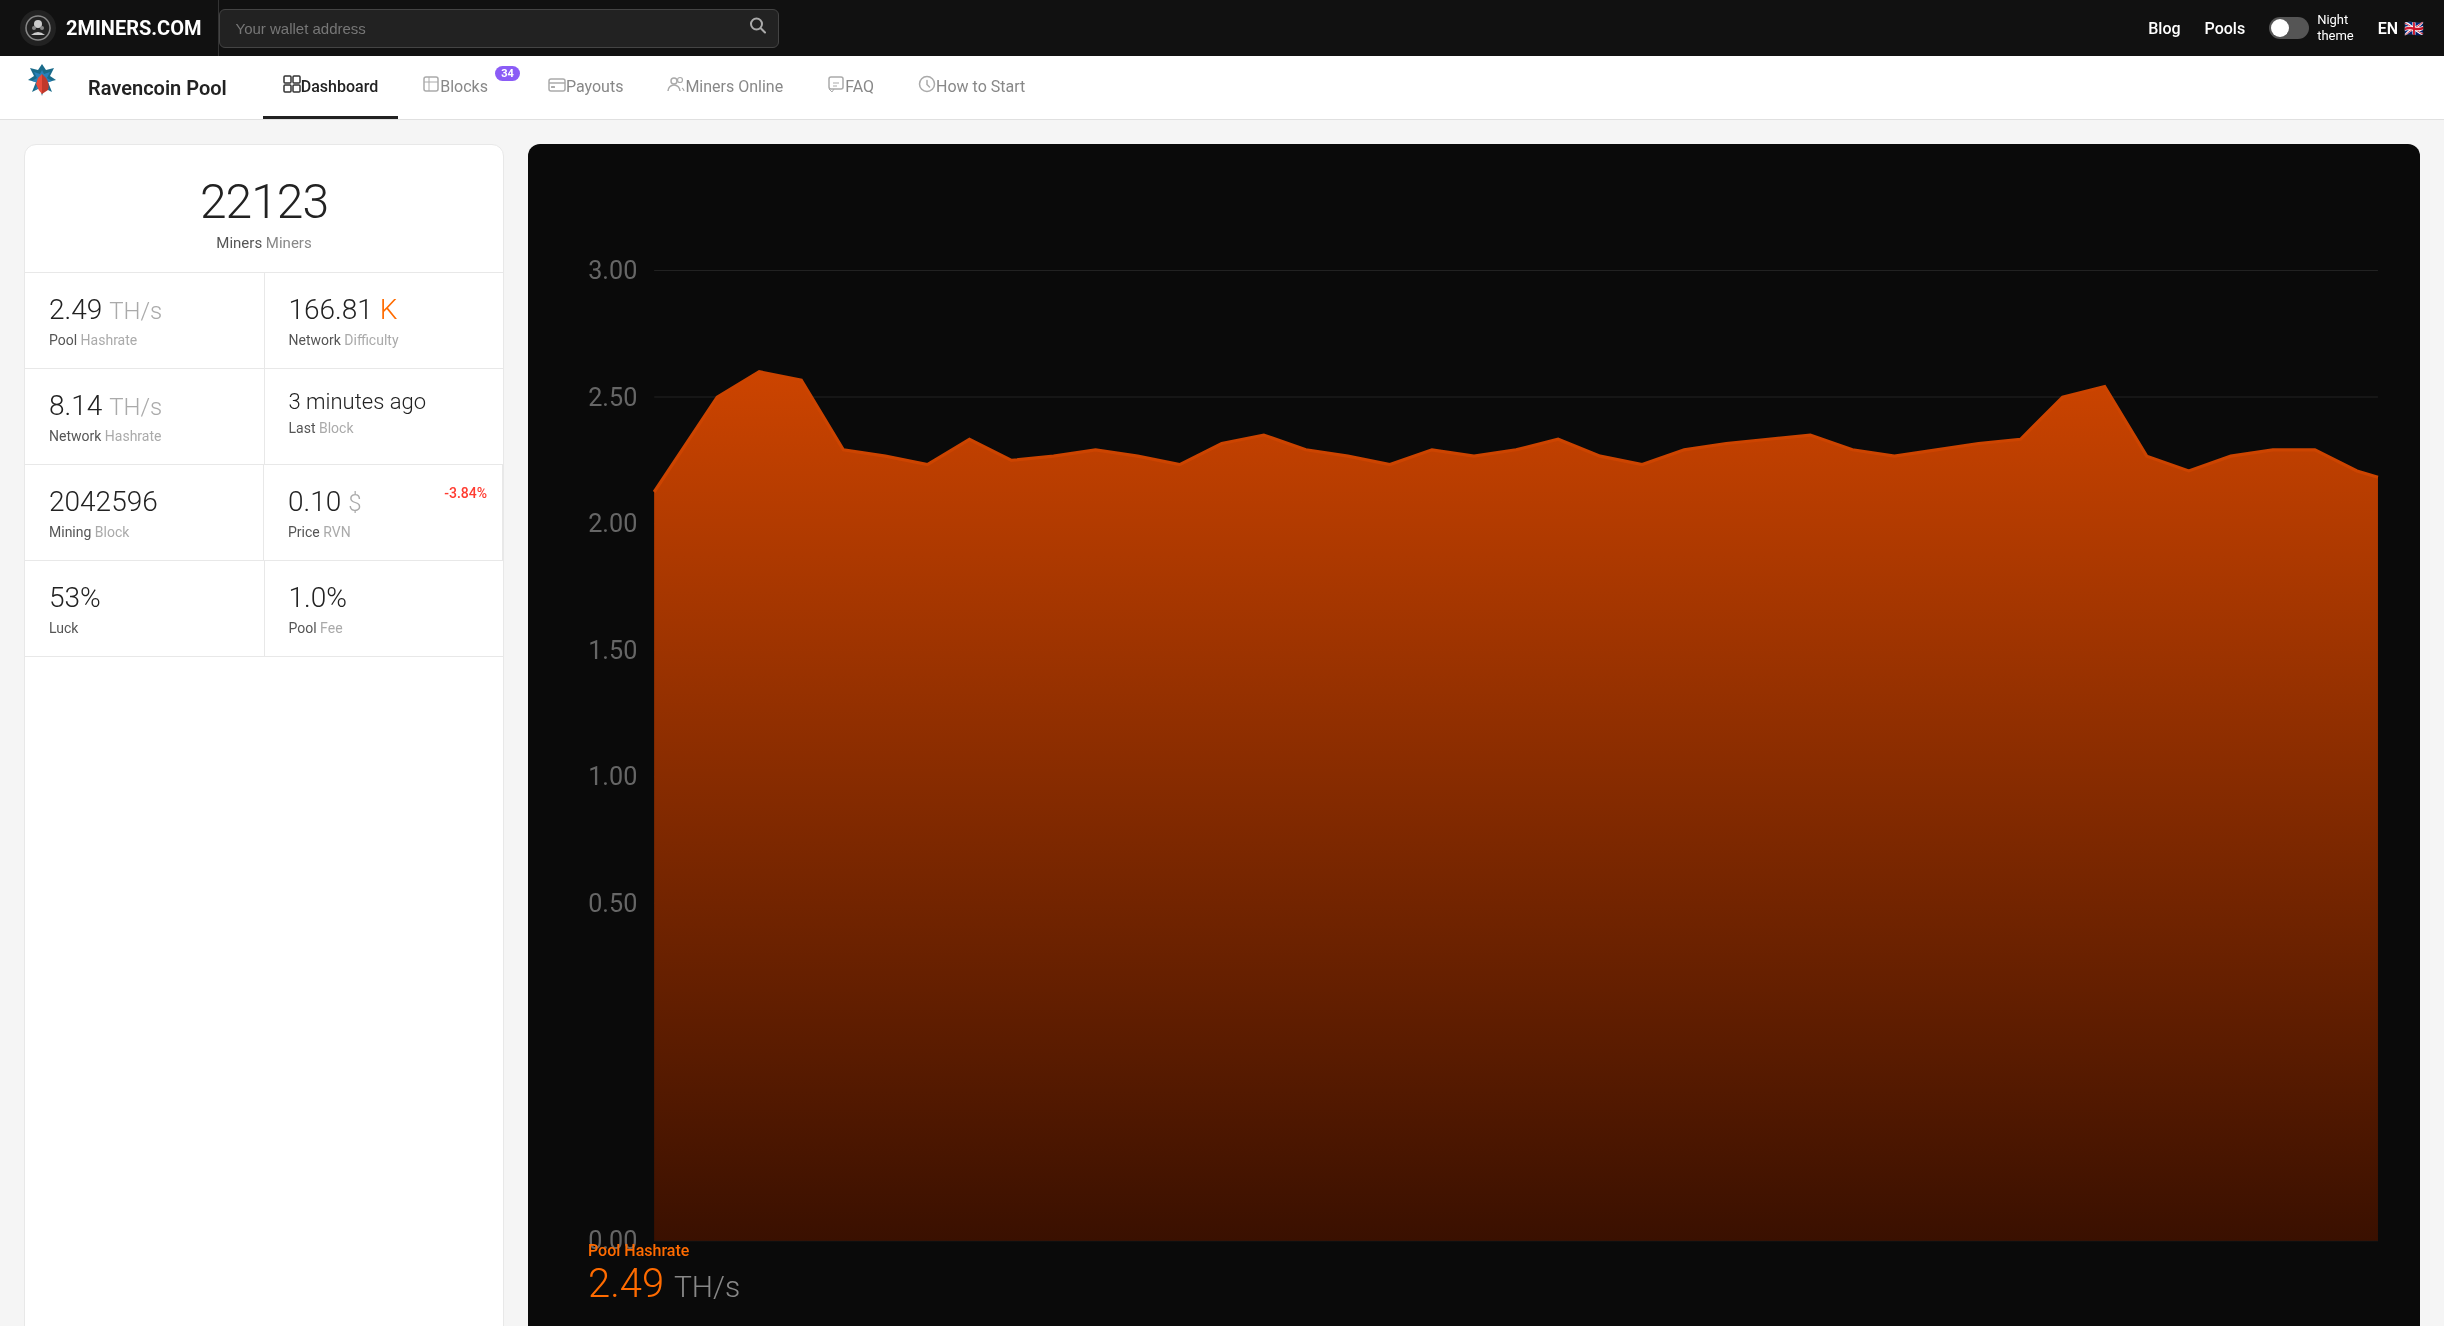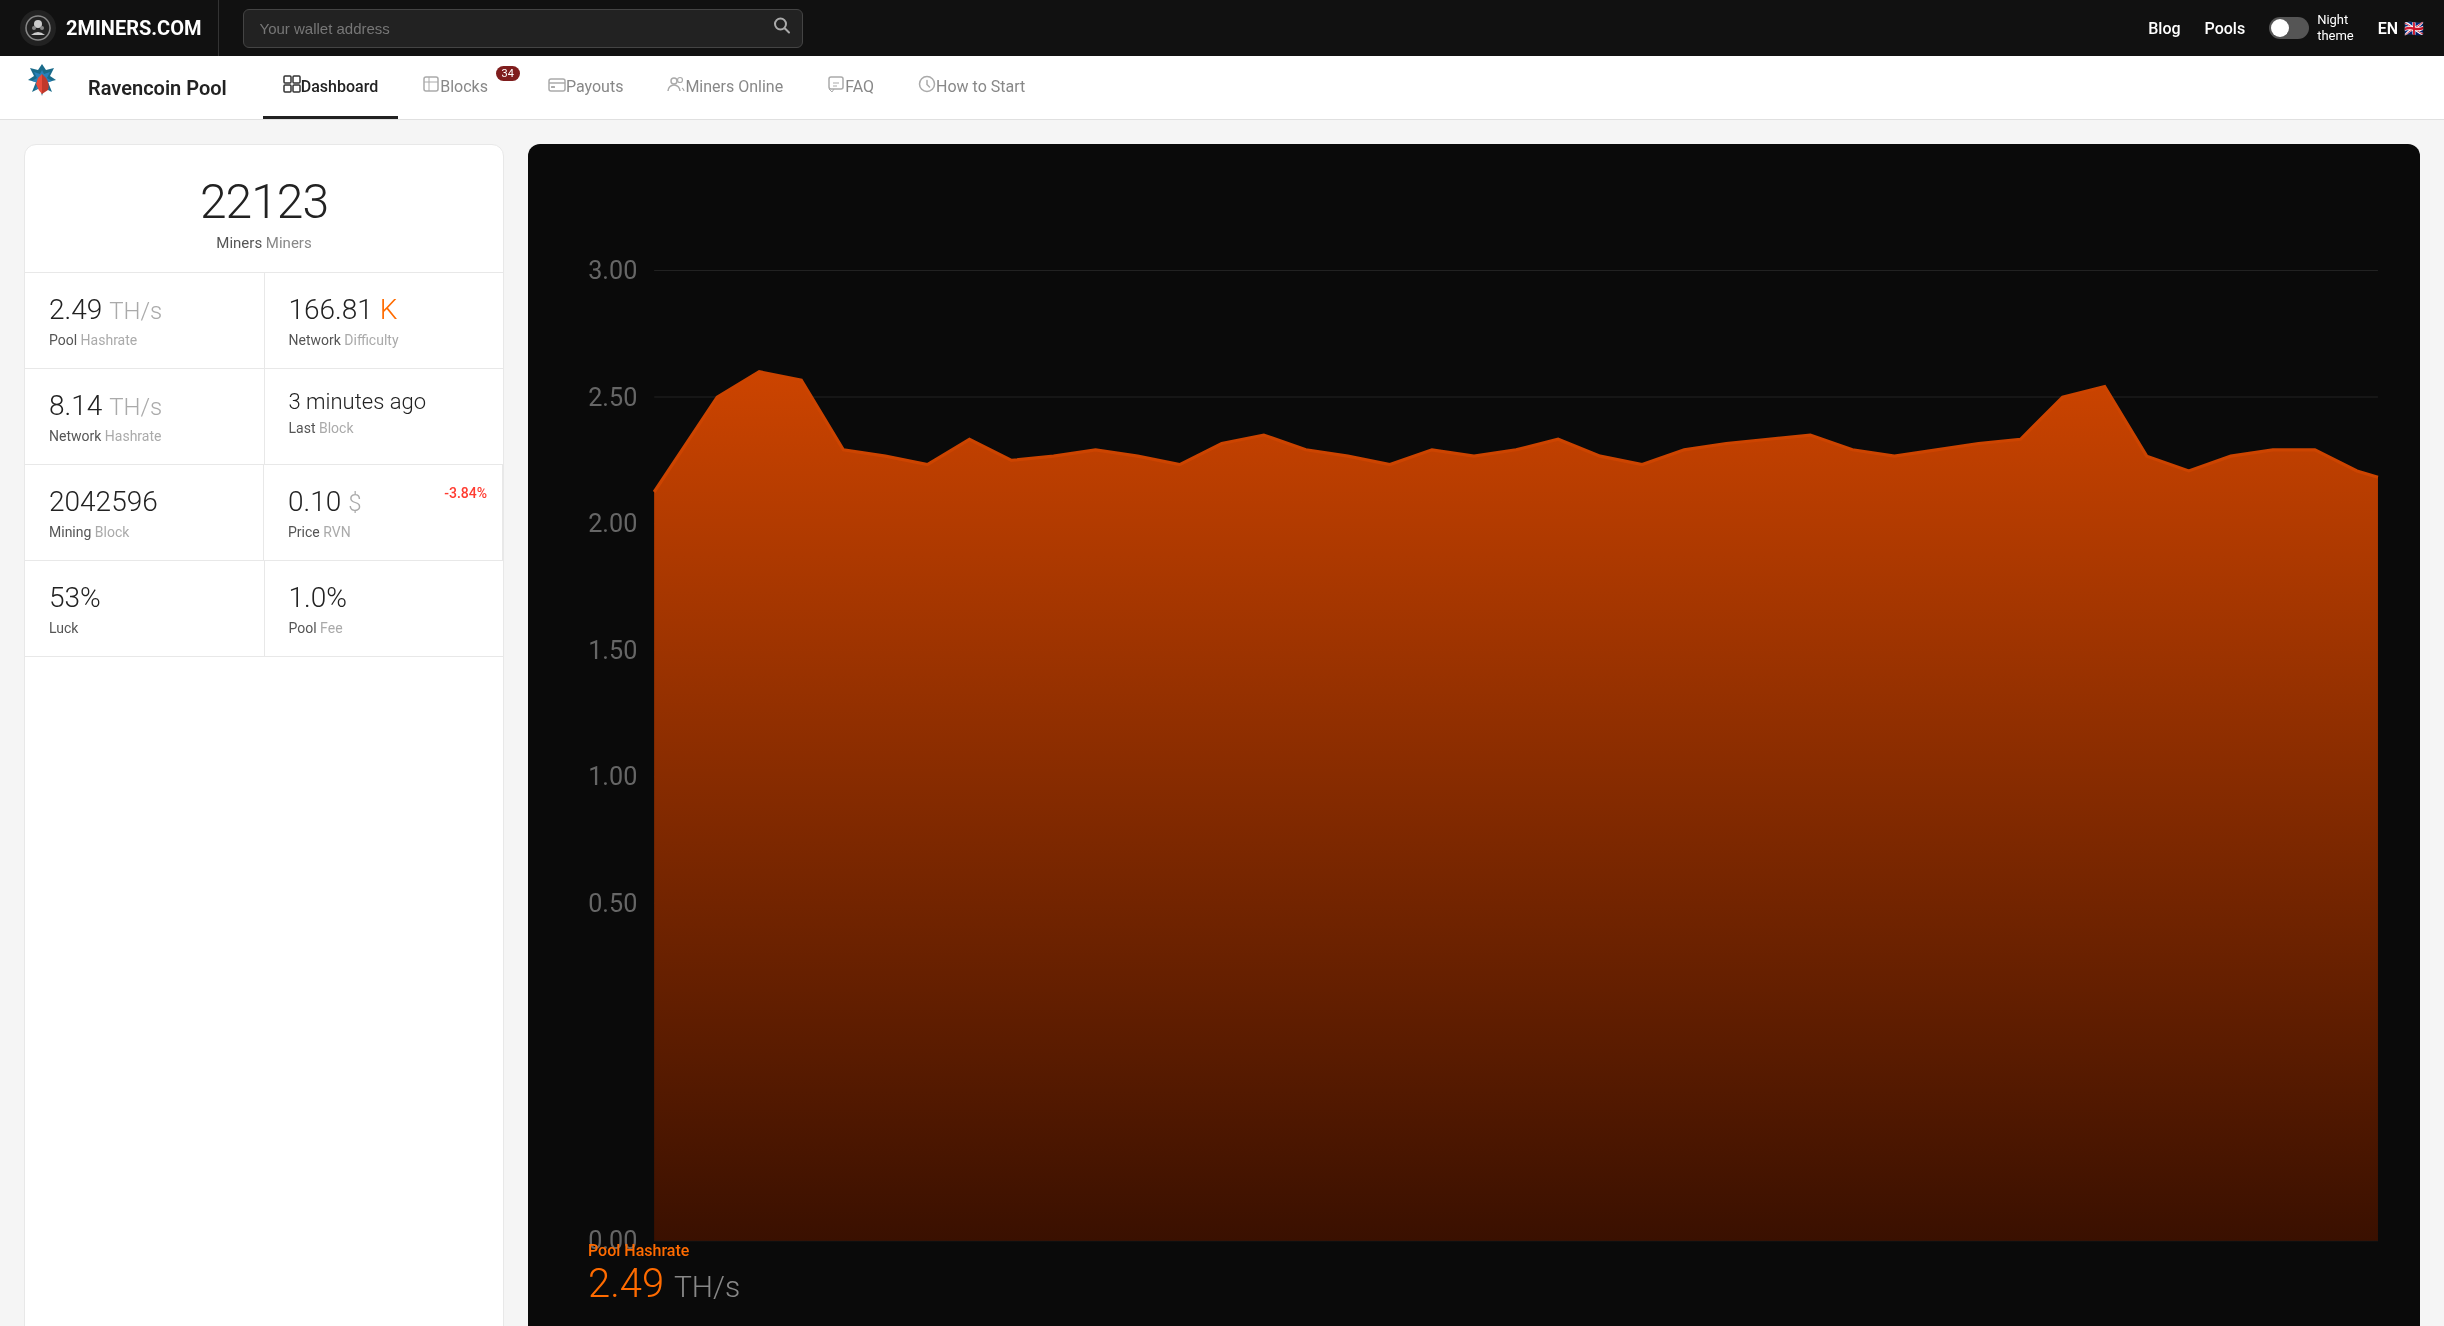--- a/index.html
+++ b/index.html
@@ -5,21 +5,21 @@
     * { margin: 0; padding: 0; box-sizing: border-box; }
     body { font-family: -apple-system, BlinkMacSystemFont, 'Segoe UI', Roboto, sans-serif; background: #f5f5f5; }
 
     
     .top-navbar {
       background: #111;
       display: flex;
       align-items: center;
       height: 56px;
       padding: 0 20px;
-      gap: 24px;
+      gap: 0;
     }
     .logo-area {
       display: flex;
       align-items: center;
       gap: 10px;
       color: white;
       font-size: 20px;
       font-weight: 700;
       padding-right: 16px;
       border-right: 1px solid #333;
@@ -150,25 +150,25 @@
       border-bottom: 3px solid #222;
       font-weight: 500;
     }
     .nav-tab-icon {
       font-size: 18px;
     }
     .badge {
       position: absolute;
       top: 10px;
       right: 4px;
-      background: #7f1d1d;
+      background: #8b5cf6;
       color: white;
       border-radius: 12px;
       font-size: 11px;
-      font-weight: 400;
+      font-weight: 700;
       padding: 1px 6px;
       min-width: 22px;
       text-align: center;
     }
 
     
     .main-content {
       display: flex;
       padding: 24px;
       gap: 24px;

